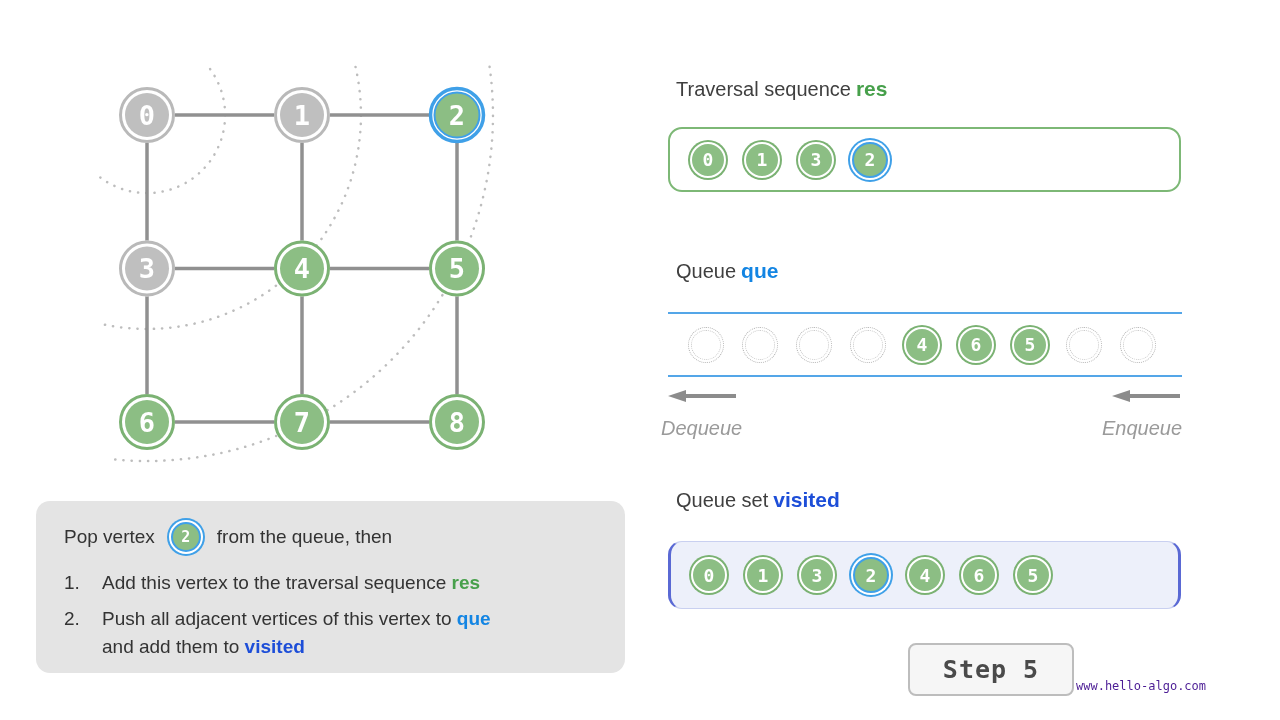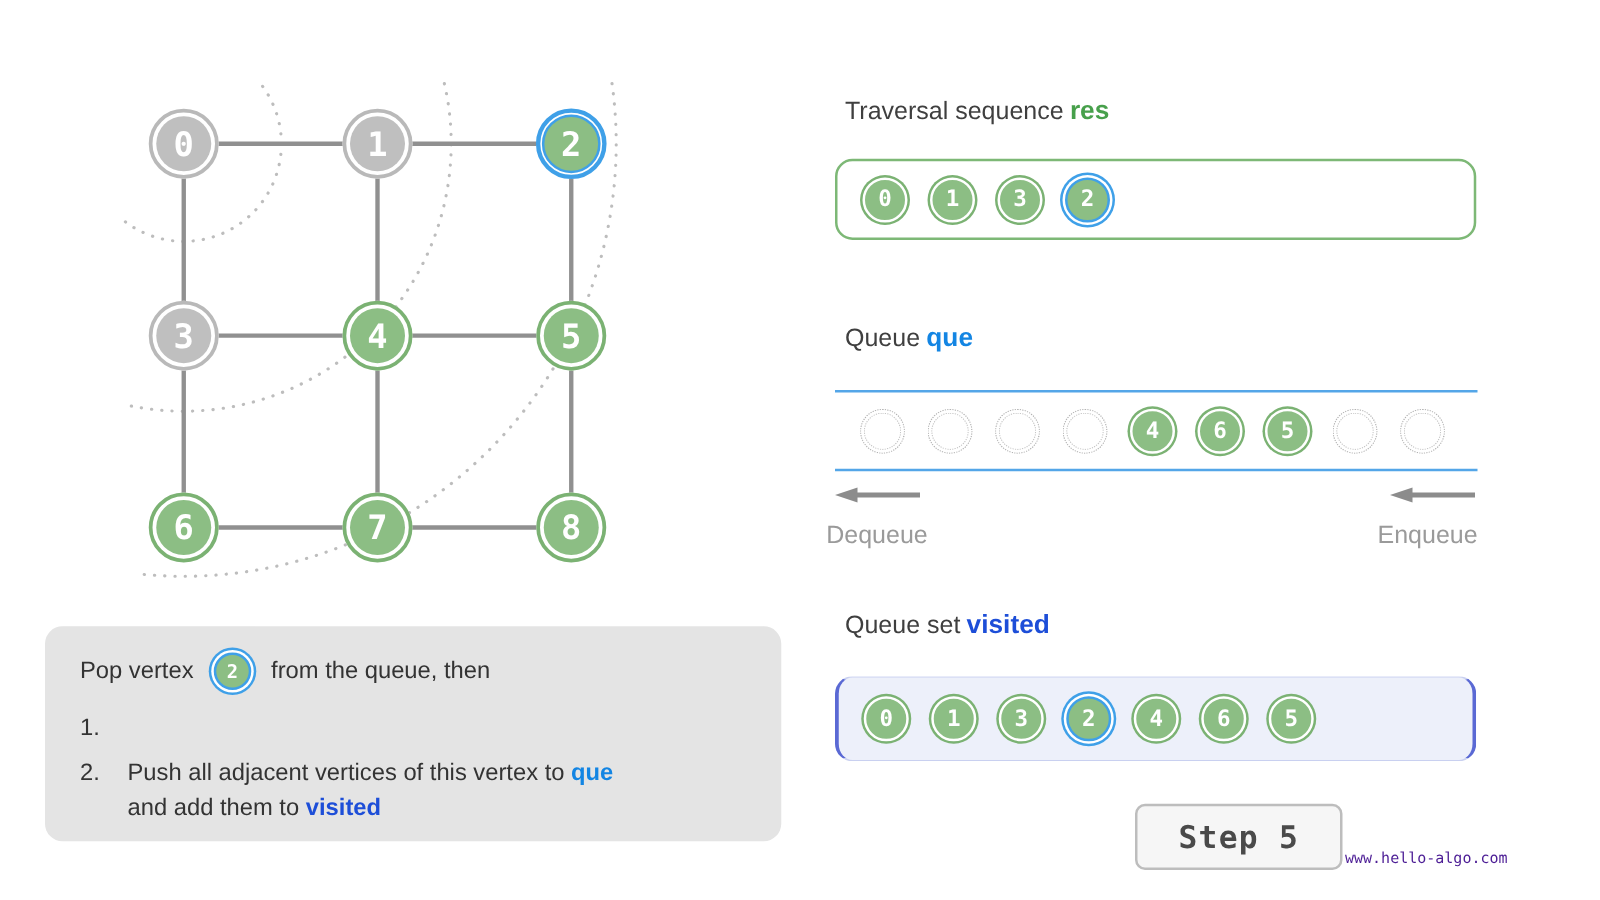--- a/index.html
+++ b/index.html
@@ -46,21 +46,21 @@
 
   
   #queue-strip {
     position:absolute; left:668px; top:312px; width:514px; height:65px;
     border-top:2px solid #54a6e8; border-bottom:2px solid #54a6e8;
     display:flex; align-items:center; padding-left:20px;
   }
   .q-arrow { position:absolute; }
   #dequeue-arrow { left:668px; top:388px; }
   #enqueue-arrow { left:1112px; top:388px; }
-  .q-label { position:absolute; font-size:20px; color:#9a9a9a; }
+  .q-label { position:absolute; font-size:20px; color:#9a9a9a;font-style:italic; }
   #dequeue-label { left:661px; top:417px; }
   #enqueue-label { left:1102px; top:417px; width:88px; }
 
   
   #visited-box {
     position:absolute; left:668px; top:541px; width:513px; height:68px;
     background:#edf0fa; border-radius:14px;
     border-left:3px solid #5a69d4; border-right:3px solid #5a69d4;
     border-top:1px solid #c9d0f0; border-bottom:1px solid #c9d0f0;
     display:flex; align-items:center; padding-left:20px;
@@ -178,20 +178,21 @@
 
 <div id="instruction-box">
   <div id="instruction-line1">
     <span>Pop vertex</span>
     <span class="inline-vertex">2</span>
     <span>from the queue, then</span>
   </div>
   <div id="instruction-list">
       <div class="instr-item">
         <span class="instr-num">1.</span>
+        <span>Add this vertex to the traversal sequence <span class="kw kw-res">res</span></span>
       </div>
       <div class="instr-item">
         <span class="instr-num">2.</span>
         <span>Push all adjacent vertices of this vertex to <span class="kw kw-que">que</span><br>and add them to <span class="kw kw-visited">visited</span></span>
       </div>
     </div>
 </div>
 
 <div class="section-title" style="left:676px; top:77px;">
   <span>Traversal sequence</span><span class="kw kw-res">res</span>

